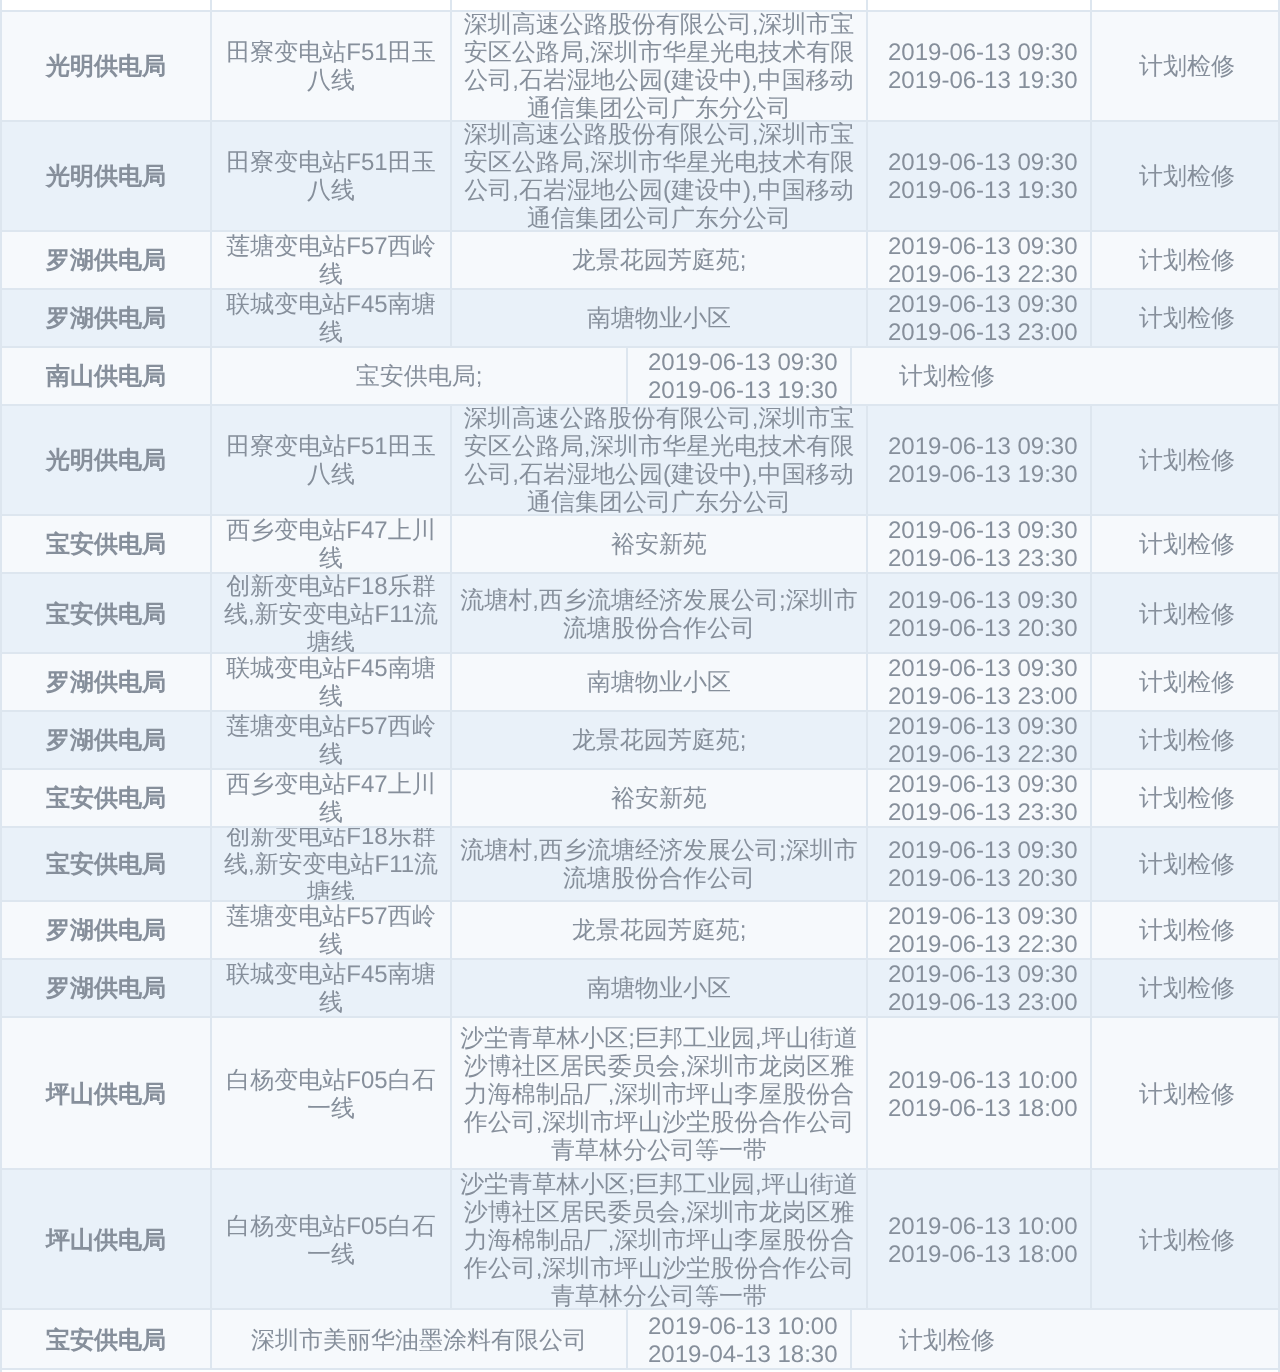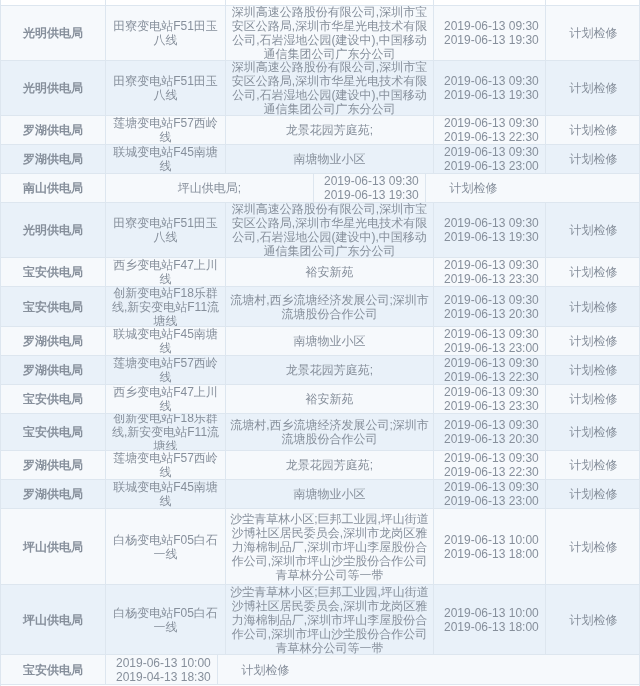--- a/index.html
+++ b/index.html
@@ -130,21 +130,21 @@
     <div class="cell c-type">
       <span>计划检修</span>
     </div>
   </div>
 
   <div class="row">
     <div class="cell c-bureau">
       <span>南山供电局</span>
     </div>
     <div class="cell c-area">
-      <span>坪山供电局;</span>
+      <span>宝安供电局;</span>
     </div>
     <div class="cell c-time">
       <div>2019-06-13 09:30</div>
       <div>2019-06-13 19:30</div>
     </div>
     <div class="cell c-type">
       <span>计划检修</span>
     </div>
   </div>
 
@@ -354,20 +354,23 @@
     </div>
     <div class="cell c-type">
       <span>计划检修</span>
     </div>
   </div>
 
   <div class="row">
     <div class="cell c-bureau">
       <span>宝安供电局</span>
     </div>
+    <div class="cell c-area">
+      <span>深圳市美丽华油墨涂料有限公司</span>
+    </div>
     <div class="cell c-time">
       <div>2019-06-13 10:00</div>
       <div>2019-04-13 18:30</div>
     </div>
     <div class="cell c-type">
       <span>计划检修</span>
     </div>
   </div>
 </div>
 

